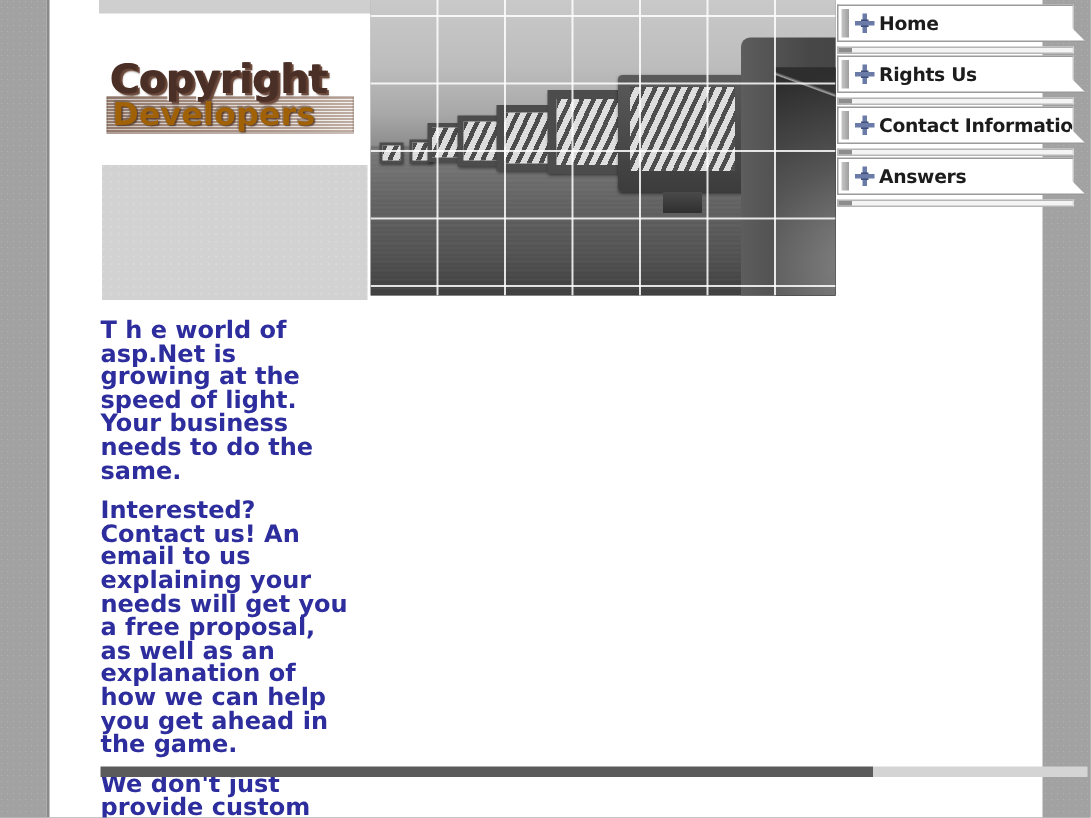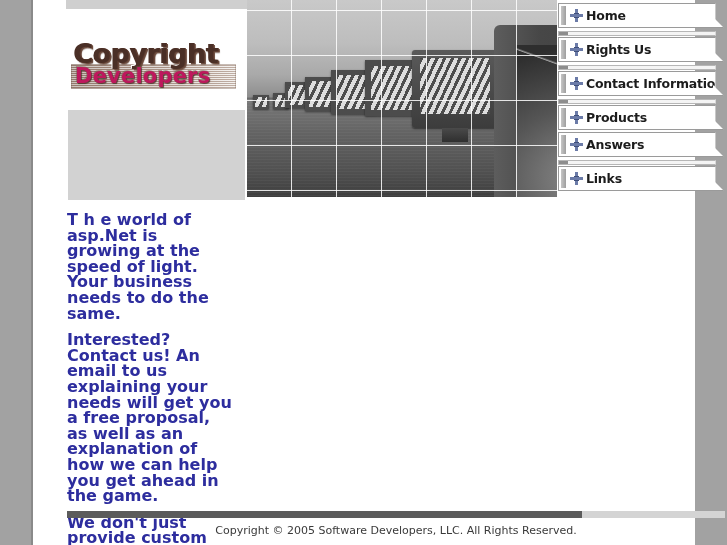--- a/index.html
+++ b/index.html
@@ -90,21 +90,21 @@
   .logo-dev {
     position: absolute;
     left: 4px;
     top: 26px;
     height: 25px;
     line-height: 25px;
     font-family: "DejaVu Sans", sans-serif;
     font-weight: bold;
     font-size: 21px;
     letter-spacing: 0.2px;
-    color: #be185d;
+    color: #a16207;
     text-shadow: 1px 1px 1px rgba(70,45,35,.85), -1px -1px 0 rgba(110,85,70,.5);
   }
   .logo-llc {
     position: absolute;
     left: 160px;
     top: 42px;
     font-family: "Liberation Sans", sans-serif;
     font-size: 8px;
     font-weight: bold;
     color: #2a2a2a;
@@ -420,56 +420,39 @@
         <span class="grip"></span>
         <span class="bullet">
             <i></i>
           </span>
         <span class="label">Contact Information</span>
         <span class="fold"></span>
       </div>
 
       <div class="nav-strip"></div>
 
-      <div class="nav-item">
-        <span class="grip"></span>
-        <span class="bullet">
-            <i></i>
-          </span>
-        <span class="label">Products</span>
-        <span class="fold"></span>
-      </div>
 
       <div class="nav-item">
         <span class="grip"></span>
         <span class="bullet">
             <i></i>
           </span>
         <span class="label">Answers</span>
         <span class="fold"></span>
       </div>
 
       <div class="nav-strip"></div>
 
-      <div class="nav-item">
-        <span class="grip"></span>
-        <span class="bullet">
-            <i></i>
-          </span>
-        <span class="label">Links</span>
-        <span class="fold"></span>
-      </div>
     </nav>
 
     <div class="copy">
       <p>T h e world  of  asp.Net  is growing at the speed of light.  Your business needs to do the same.</p>
       <p>Interested?  Contact us!  An email to us explaining your needs will get you a free proposal, as well as an explanation of how we can help you get ahead in the game.</p>
       <p>We don't just provide custom software; we provide solutions.  Answers to make your business efficient; make it powerful.  Answers to make your business work for you.</p>
     </div>
 
     <div class="rule-wrap">
       <div class="rule-dark"></div>
       <div class="rule-light"></div>
     </div>
-    <div class="footer">Copyright © 2005 Software Developers, LLC. All Rights Reserved.</div>
 
   </div>
 </div>
 
 </body></html>

